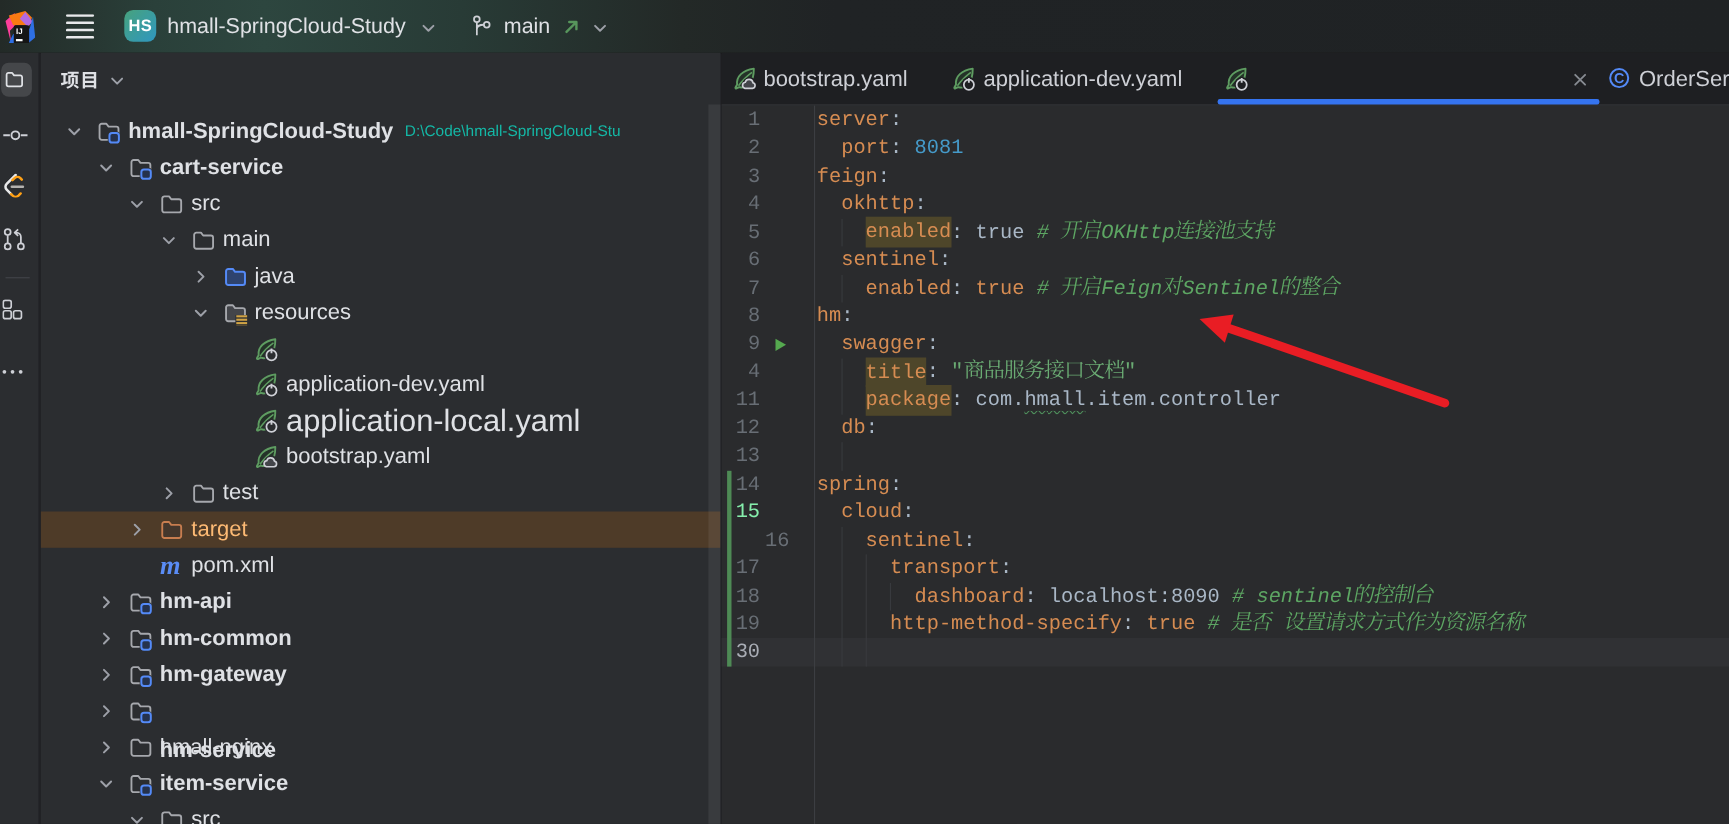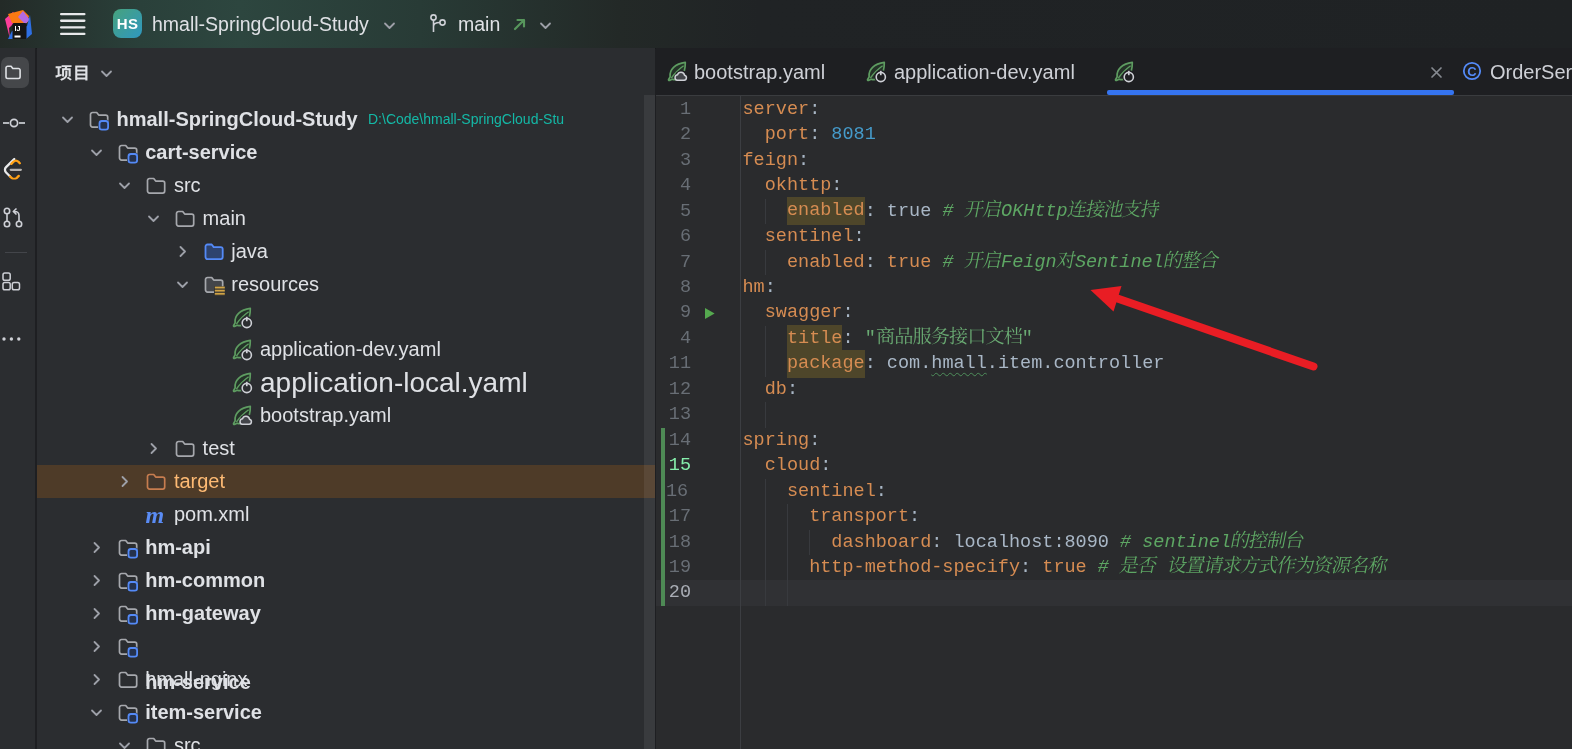--- a/index.html
+++ b/index.html
@@ -303,25 +303,25 @@
     <div class="cl" style="left:656px;top:224.125px;width:35px;text-align:right;color:#686e75;">6</div>
     <div class="cl" style="left:656px;top:249.57499999999996px;width:35px;text-align:right;color:#686e75;">7</div>
     <div class="cl" style="left:656px;top:275.025px;width:35px;text-align:right;color:#686e75;">8</div>
     <div class="cl" style="left:656px;top:300.47499999999997px;width:35px;text-align:right;color:#686e75;">9</div>
     <div class="cl" style="left:656px;top:325.92499999999995px;width:35px;text-align:right;color:#686e75;">4</div>
     <div class="cl" style="left:656px;top:351.375px;width:35px;text-align:right;color:#686e75;">11</div>
     <div class="cl" style="left:656px;top:376.82499999999993px;width:35px;text-align:right;color:#686e75;">12</div>
     <div class="cl" style="left:656px;top:402.275px;width:35px;text-align:right;color:#686e75;">13</div>
     <div class="cl" style="left:656px;top:427.7249999999999px;width:35px;text-align:right;color:#686e75;">14</div>
     <div class="cl" style="left:656px;top:453.17499999999995px;width:35px;text-align:right;color:#86efac;">15</div>
-    <div class="cl" style="left:666px;top:478.625px;width:35px;text-align:left;color:#686e75;">16</div>
+    <div class="cl" style="left:689px;top:478.625px;width:35px;text-align:center;color:#686e75;">16</div>
     <div class="cl" style="left:656px;top:504.07499999999993px;width:35px;text-align:right;color:#686e75;">17</div>
     <div class="cl" style="left:656px;top:529.525px;width:35px;text-align:right;color:#686e75;">18</div>
     <div class="cl" style="left:656px;top:554.9749999999999px;width:35px;text-align:right;color:#686e75;">19</div>
-    <div class="cl" style="left:656px;top:580.425px;width:35px;text-align:right;color:#a9adb5;">20</div>
+    <div class="cl" style="left:656px;top:580.425px;width:35px;text-align:right;color:#a9adb5;">30</div>
     <div class="a" style="left:701px;top:304.7px;"><svg width="17" height="17" viewBox="0 0 17 17" style="" xmlns="http://www.w3.org/2000/svg">
         <path d="M4,3 L13.6,8.5 L4,14 Z" fill="#55a94f"></path>
       </svg></div>
     <div class="cl" style="top:96.875px;"><span class="k">server</span><span class="v">:</span></div>
     <div class="cl" style="top:122.32499999999999px;">  <span class="k">port</span><span class="v">:</span> <span class="n">8081</span></div>
     <div class="cl" style="top:147.775px;"><span class="k">feign</span><span class="v">:</span></div>
     <div class="cl" style="top:173.225px;">  <span class="k">okhttp</span><span class="v">:</span></div>
     <div class="cl" style="top:198.67499999999998px;">    <span class="hl"><span class="k">enabled</span></span><span class="v">:</span> <span class="v">true</span> <span class="c"># </span><svg class="cjk " width="36.50" height="19.20" viewBox="0 -880 1901 1000" fill="#5da663" xmlns="http://www.w3.org/2000/svg" style="transform:skewX(-11deg)">
         <path transform="translate(0,0) scale(1,-1)" d="M832 811 785 753H78L87 723H305V434V415H39L47 386H304C297 207 248 58 40 -62L51 -76C308 30 364 202 372 386H622V-76H633C668 -76 690 -59 690 -53V386H945C959 386 968 391 971 402C939 434 886 477 886 477L840 415H690V723H891C905 723 915 728 917 739C884 770 832 811 832 811ZM373 436V723H622V415H373Z"></path>
         <path transform="translate(951,0) scale(1,-1)" d="M451 847 441 839C472 812 513 764 529 728C596 689 643 813 451 847ZM791 290V27H381V290ZM381 -52V-2H791V-72H801C824 -72 858 -56 859 -50V280C876 284 891 291 897 298L818 359L781 319H386L314 352V-75H325C354 -75 381 -59 381 -52ZM248 502V518V689H800V502ZM183 729V517C183 322 164 108 38 -66L52 -77C217 79 244 301 248 472H800V426H811C833 426 865 442 866 448V679C884 683 899 690 905 697L827 758L791 719H261L183 752Z"></path>

